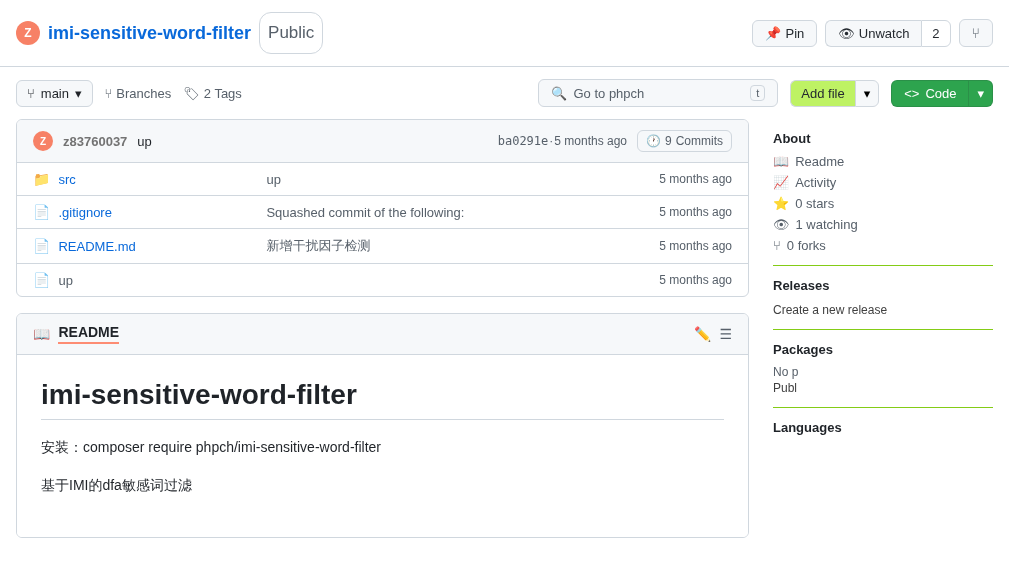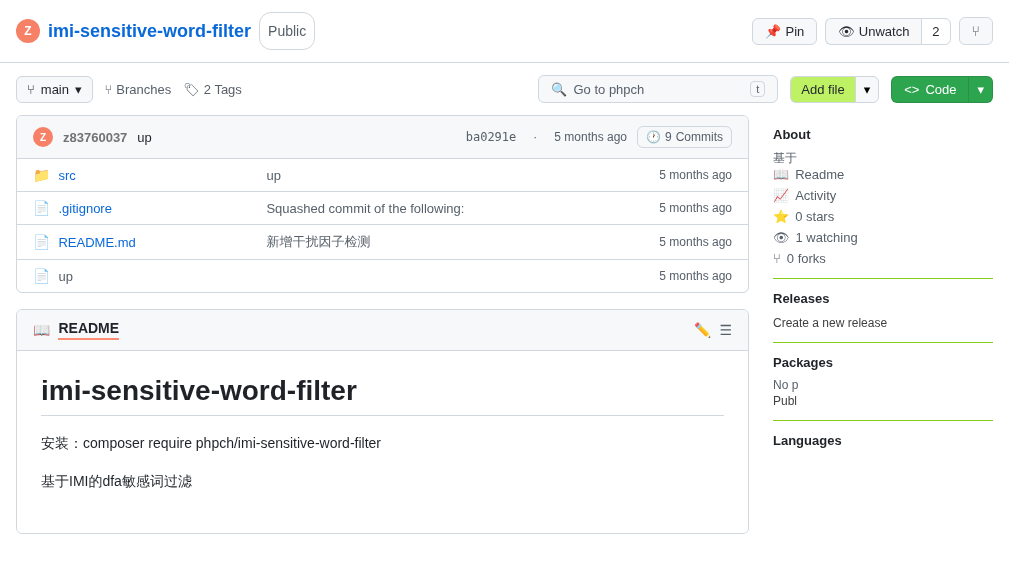--- a/index.html
+++ b/index.html
@@ -29,21 +29,21 @@
     .repo-name {
       font-size: 18px;
       font-weight: 600;
       color: #0969da;
       text-decoration: none;
     }
     .badge-public {
       border: 1px solid #d0d7de;
       border-radius: 12px;
       padding: 10px 8px;
-      font-size: 14px;
+      font-size: 17px;
       color: #57606a;
       font-weight: 500;
     }
     .header-spacer { flex: 1; }
     .header-actions { display: flex; gap: 8px; align-items: center; }
     .btn {
       display: flex; align-items: center; gap: 4px;
       border: 1px solid #d0d7de;
       border-radius: 6px;
       padding: 5px 12px;
@@ -138,21 +138,21 @@
       font-weight: 600;
       font-size: 13px;
       color: #737373;
     }
     .commit-message {
       font-size: 13px;
       color: #1f2328;
     }
     .commit-spacer { flex: 1; }
     .commit-meta {
-      display: flex; align-items: center; gap: 17px;
+      display: flex; align-items: center; gap: 1px;
       font-size: 12px; color: #57606a;
     }
     .commit-hash {
       font-family: monospace;
       color: #57606a;
     }
     .commits-link {
       display: flex; align-items: center; gap: 4px;
       color: #57606a; font-size: 12px;
       border: 1px solid #d0d7de;
@@ -453,21 +453,20 @@
         <p>安装：composer require phpch/imi-sensitive-word-filter</p>
         <p>基于IMI的dfa敏感词过滤</p>
       </div>
     </div>
 
   </div>
 
   <div class="sidebar">
     <div class="sidebar-section">
       <div class="sidebar-title">About</div>
-      <div class="sidebar-text">基于</div>
       <div class="sidebar-icons">
         <div class="sidebar-icon-row">
           <span>📖</span>
           <span>Readme</span>
         </div>
         <div class="sidebar-icon-row">
           <span>📈</span>
           <span>Activity</span>
         </div>
         <div class="sidebar-icon-row">

